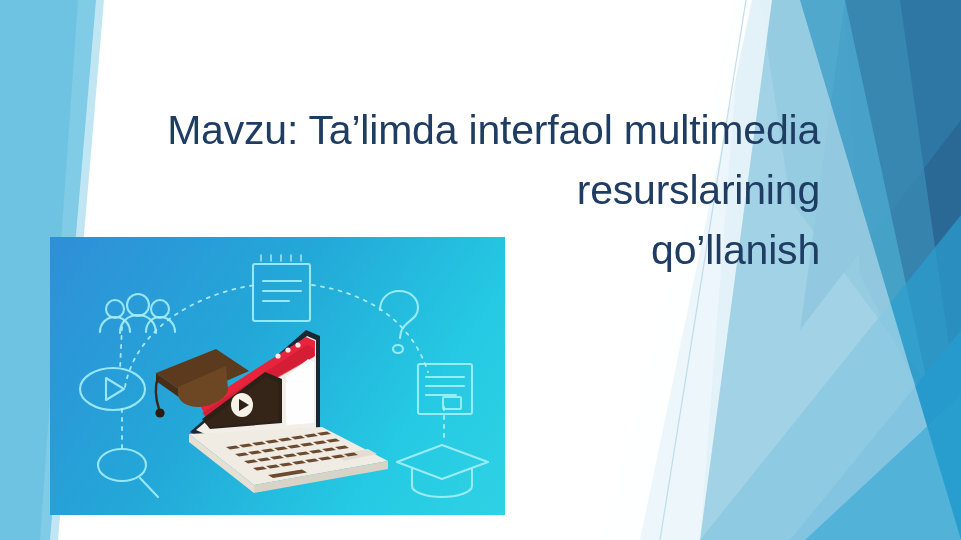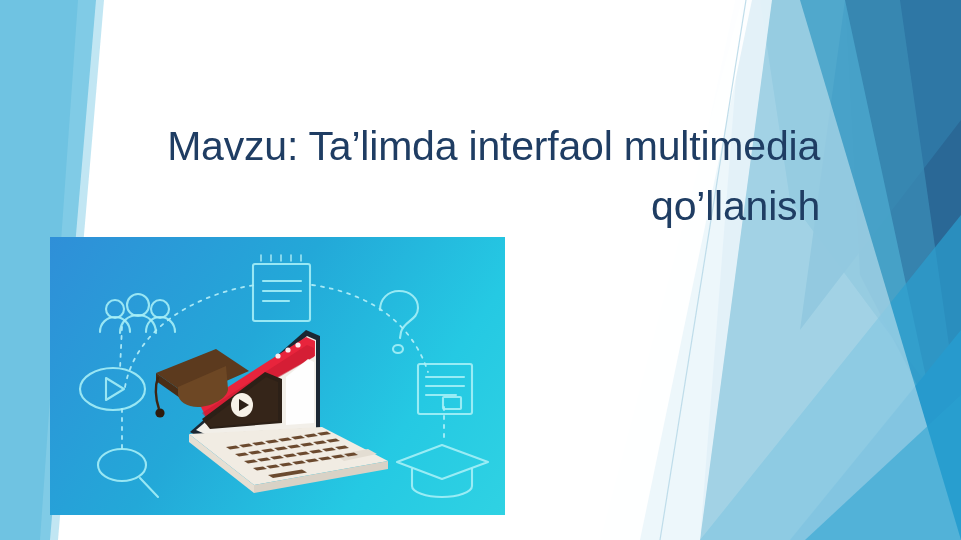--- a/index.html
+++ b/index.html
@@ -19,21 +19,21 @@
     position: absolute;
     inset: 0;
     width: 961px;
     height: 540px;
     pointer-events: none;
   }
   
   #title-block {
     position: absolute;
     left: 60px;
-    top: 116px;
+    top: 100px;
     width: 760px;
     text-align: right;
     z-index: 5;
   }
   .title-line {
     display: block;
     color: #1f3d63;
     font-family: "Liberation Sans", sans-serif;
     font-size: 41px;
     font-weight: 400;
@@ -107,20 +107,21 @@
 
     <polygon points="733,0 752,0 640,540 585,540" fill="#ffffff" opacity="0.92"></polygon>
 
     <polyline points="746,0 660,540" fill="none" stroke="#b9d9e8" stroke-width="1.2" opacity="0.9"></polyline>
 
     <polygon points="805,540 961,395 961,540" fill="#2aa3d2" opacity="0.55"></polygon>
   </svg>
 
   <div id="title-block">
     <span class="title-line">Mavzu: Ta’limda interfaol multimedia</span>
+    <span class="title-line">resurslarining</span>
     <span class="title-line">qo’llanish</span>
   </div>
 
   <div id="picture-frame">
     <svg viewBox="0 0 455 278" preserveAspectRatio="none">
 
       <path class="dashline" d="M75,150 C85,95 140,58 205,48"></path>
       <path class="dashline" d="M262,48 C320,56 362,86 378,135"></path>
       <path class="dashline" d="M72,90 L70,132"></path>
       <path class="dashline" d="M72,172 L72,212"></path>

